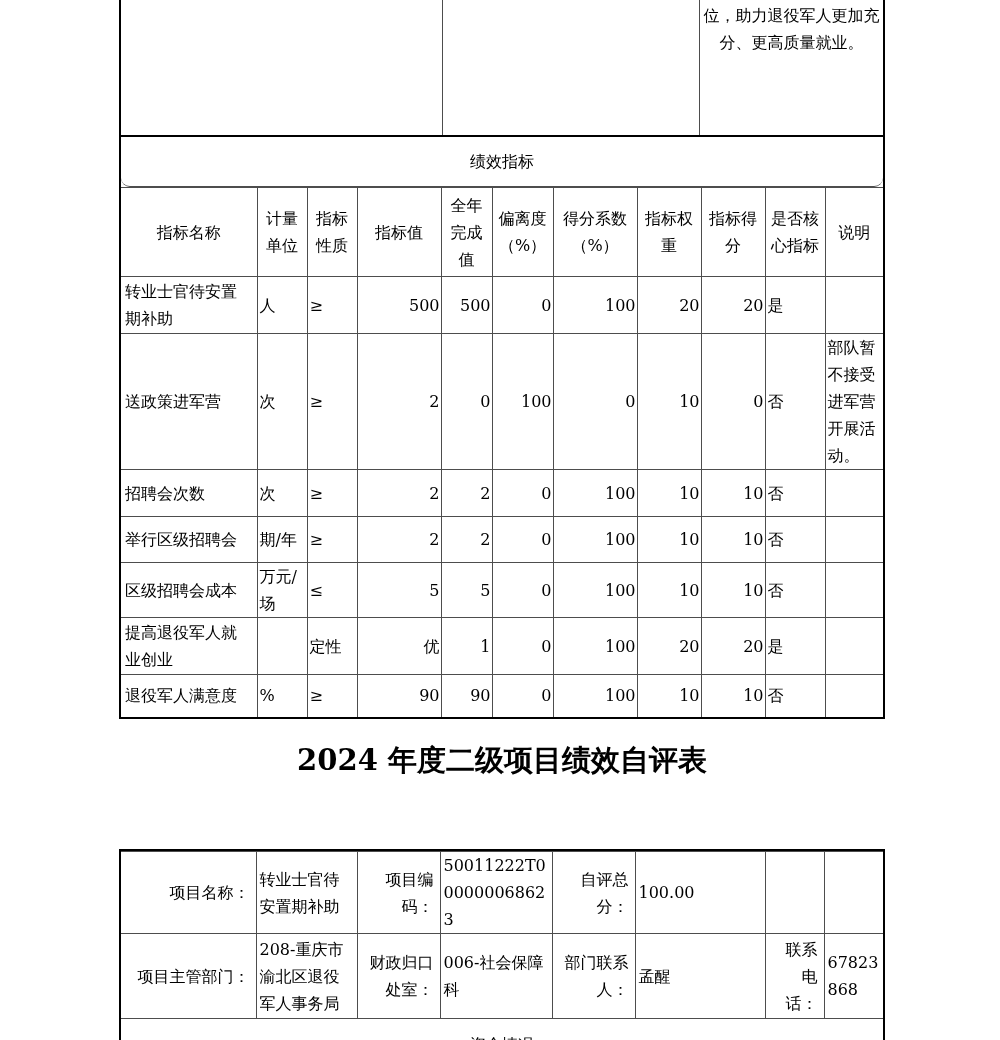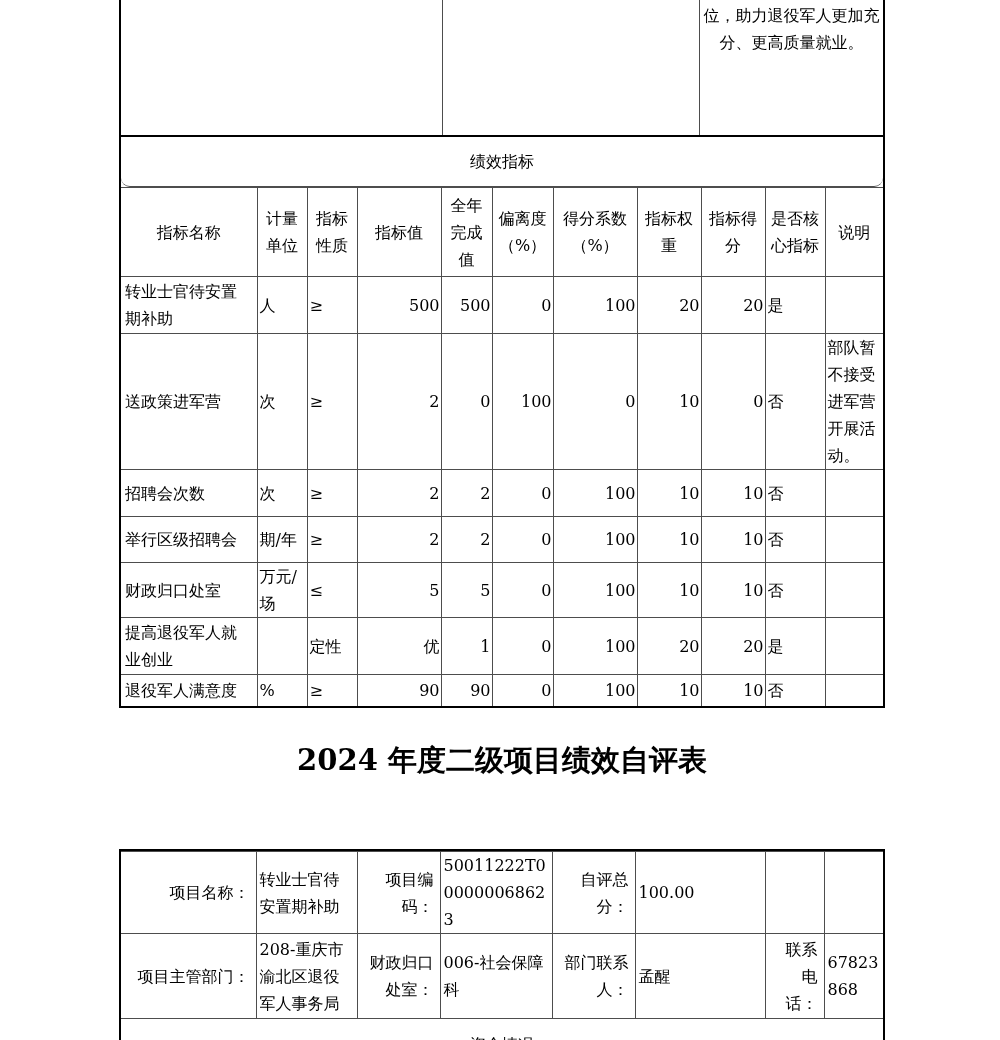--- a/index.html
+++ b/index.html
@@ -131,21 +131,21 @@
       <td class="num">2</td>
       <td class="num">2</td>
       <td class="num">0</td>
       <td class="num">100</td>
       <td class="num">10</td>
       <td class="num">10</td>
       <td>否</td>
       <td class="note"></td>
     </tr>
     <tr style="height:53px">
-      <td class="name">财政归口处室</td>
+      <td class="name">区级招聘会成本</td>
       <td>万元/场</td>
       <td>≤</td>
       <td class="num">5</td>
       <td class="num">5</td>
       <td class="num">0</td>
       <td class="num">100</td>
       <td class="num">10</td>
       <td class="num">10</td>
       <td>否</td>
       <td class="note"></td>
@@ -156,21 +156,21 @@
       <td>定性</td>
       <td class="num">优</td>
       <td class="num">1</td>
       <td class="num">0</td>
       <td class="num">100</td>
       <td class="num">20</td>
       <td class="num">20</td>
       <td>是</td>
       <td class="note"></td>
     </tr>
-    <tr style="height:31px">
+    <tr style="height:42px">
       <td class="name">退役军人满意度</td>
       <td>%</td>
       <td>≥</td>
       <td class="num">90</td>
       <td class="num">90</td>
       <td class="num">0</td>
       <td class="num">100</td>
       <td class="num">10</td>
       <td class="num">10</td>
       <td>否</td>

